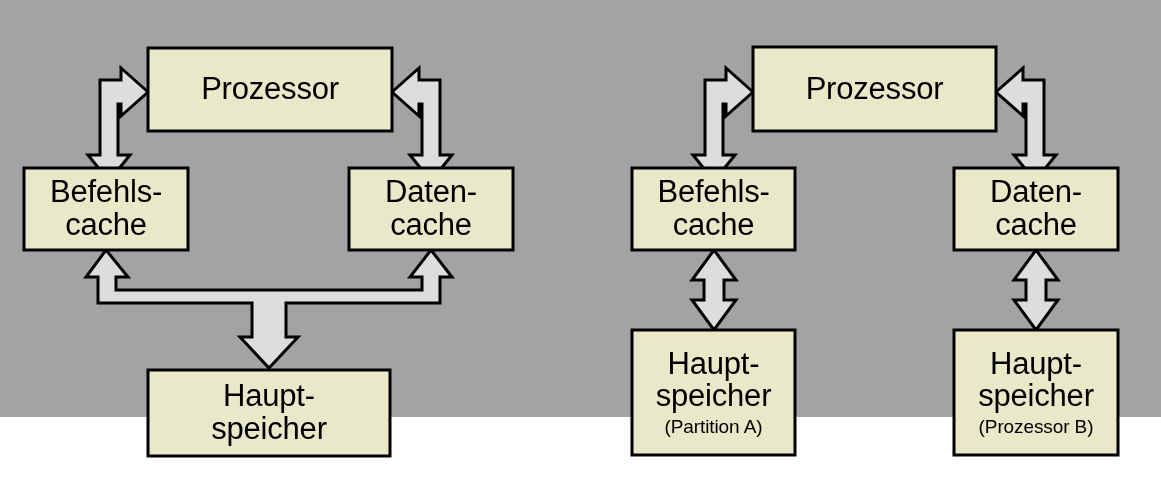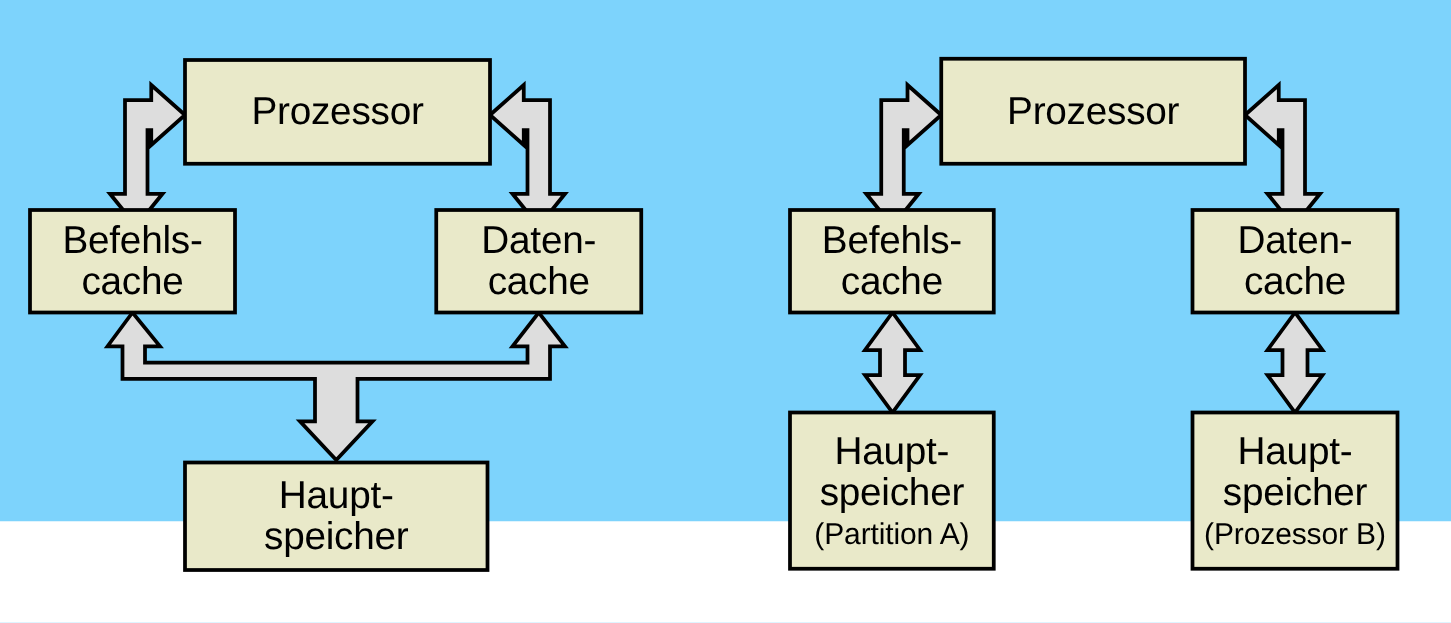--- a/index.html
+++ b/index.html
@@ -10,21 +10,21 @@
   body {
     width: 1161px;
     height: 498px;
     font-family: "Liberation Sans", sans-serif;
     overflow: hidden;
   }
   #stage {
     position: relative;
     width: 1161px;
     height: 417px;
-    background: #7dd3fc;
+    background: #a3a3a3;
   }
   svg.layer {
     position: absolute;
     left: 0;
     top: 0;
     width: 1161px;
     height: 498px;
   }
   .box-rect {
     fill: #e9e9c9;
@@ -47,21 +47,21 @@
     color: #000000;
     line-height: 1.06;
     pointer-events: none;
     white-space: pre;
   }
   .lbl-main {
     font-size: 31px;
     letter-spacing: -0.2px;
   }
   .lbl-sub {
-    font-size: 24px;
+    font-size: 19px;
     margin-top: 4px;
     letter-spacing: -0.1px;
   }
 </style>
 </head>
 <body>
 
 <div id="stage">
 
   <svg class="layer" viewBox="0 0 1161 498" xmlns="http://www.w3.org/2000/svg">

